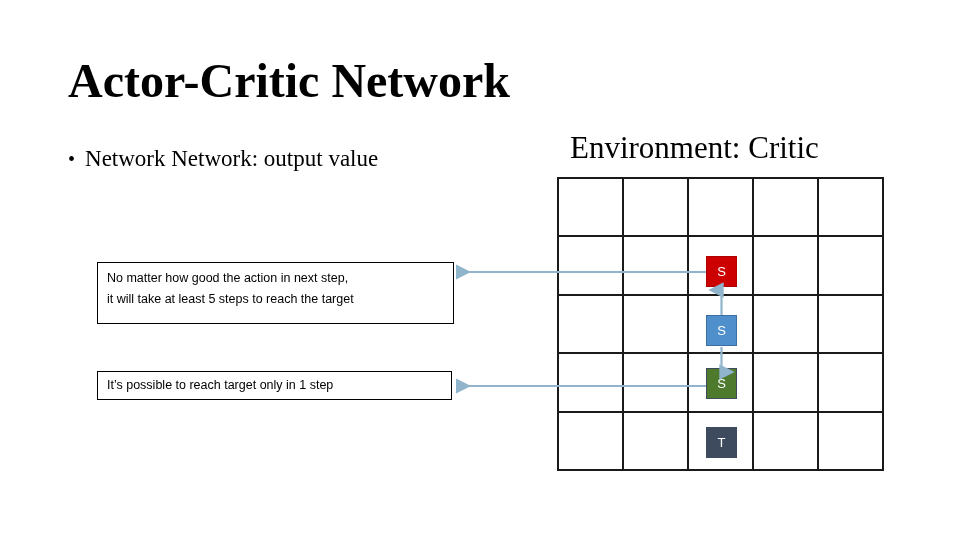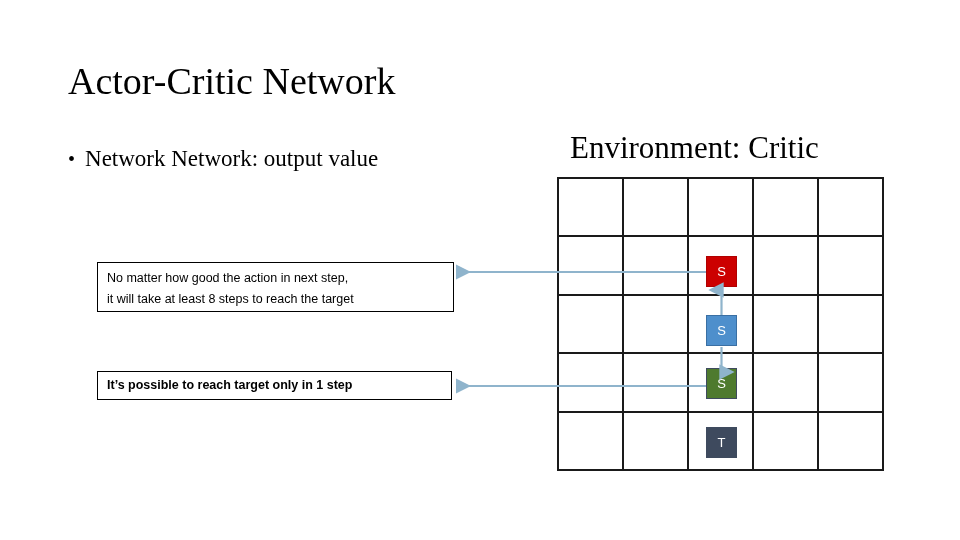--- a/index.html
+++ b/index.html
@@ -21,24 +21,24 @@
     position: absolute;
     inset: 0;
     background: #ffffff;
   }
 
   
   .slide-title {
     position: absolute;
     left: 68px;
     top: 58px;
-    font-size: 38px;
+    font-size: 48px;
     line-height: 46px;
     font-family: "Liberation Serif", "DejaVu Serif", serif;
-    font-weight: normal;
+    font-weight: bold;
     color: #000000;
     white-space: nowrap;
     letter-spacing: 0px;
   }
 
   
   .bullet-row {
     position: absolute;
     left: 68px;
     top: 144px;
@@ -209,22 +209,22 @@
     <span>T</span>
   </div>
 
   <svg class="arrow-svg front" viewBox="0 0 960 540" xmlns="http://www.w3.org/2000/svg">
 
     <line x1="721.5" y1="315" x2="721.5" y2="290" stroke="#8FB4CC" stroke-width="2.2" marker-end="url(#ah-up)"></line>
 
     <line x1="721.5" y1="347" x2="721.5" y2="372" stroke="#8FB4CC" stroke-width="2.2" marker-end="url(#ah-down)"></line>
   </svg>
 
-  <div class="callout" style="left:97px; top:262px; width:357px; height:50px;">
+  <div class="callout" style="left:97px; top:262px; width:357px; height:62px;">
     <span class="callout-line">No matter how good the action in next step,</span>
-    <span class="callout-line">it will take at least 8 steps to reach the target</span>
-  </div>
-
-  <div class="callout" style="left:97px; top:371px; width:355px; height:29px; display:flex; align-items:center;font-weight:bold;">
+    <span class="callout-line">it will take at least 5 steps to reach the target</span>
+  </div>
+
+  <div class="callout" style="left:97px; top:371px; width:355px; height:29px; display:flex; align-items:center;">
     <span class="callout-line">It’s possible to reach target only in 1 step</span>
   </div>
 
 </div>
 
 </body></html>

